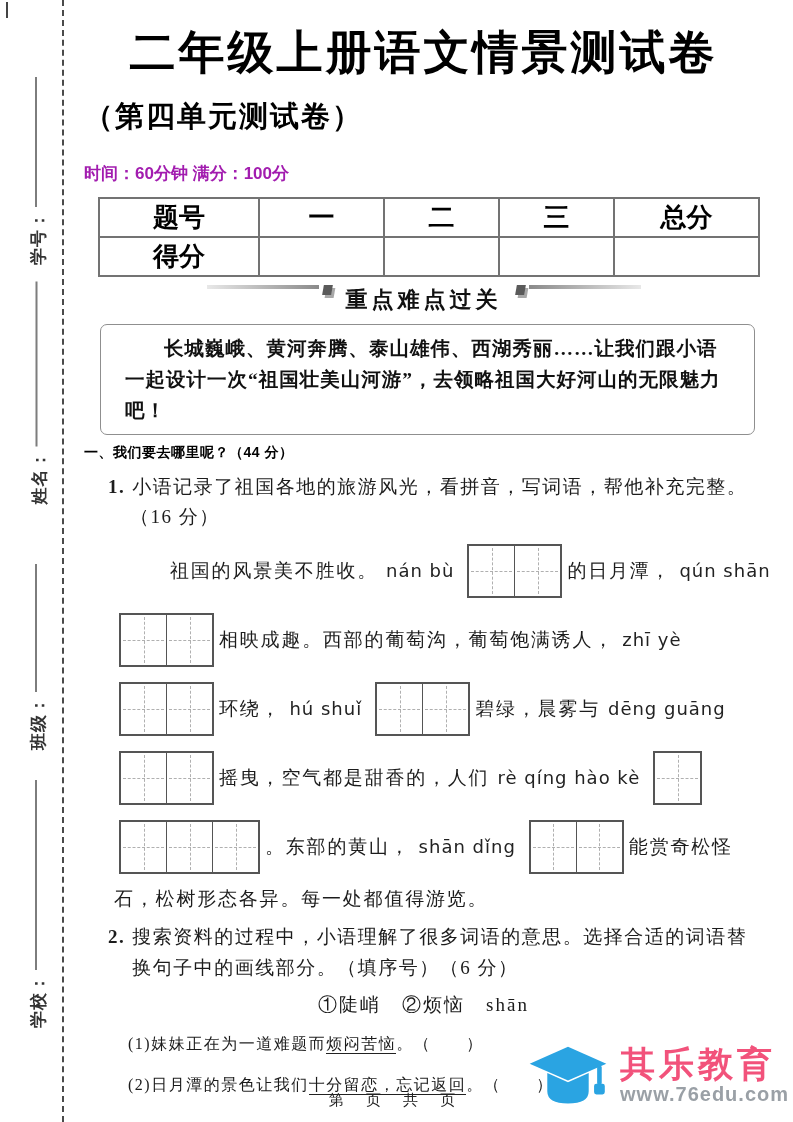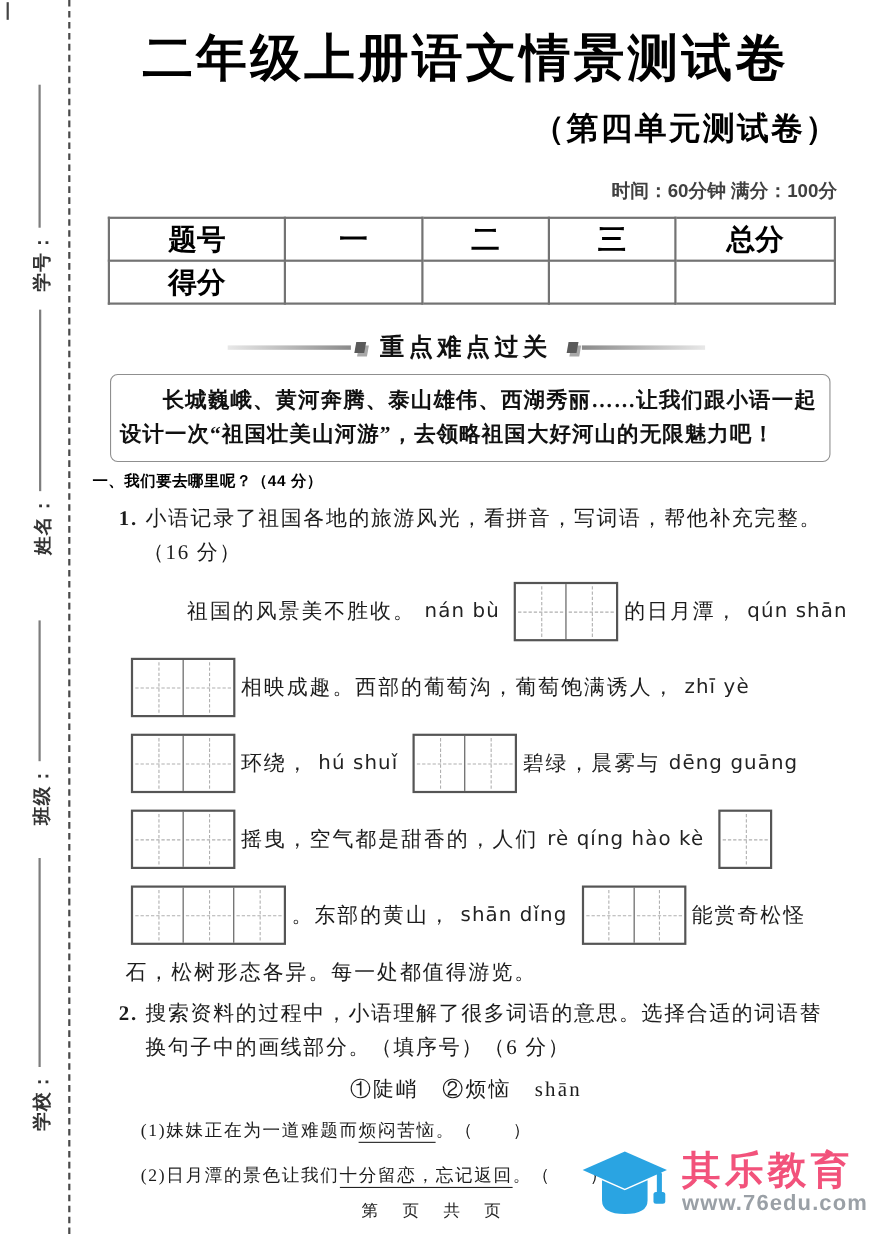--- a/index.html
+++ b/index.html
@@ -20,44 +20,44 @@
   .mlabel.m1{width:190px;left:-57px;top:155px;}
   .mlabel.m2{width:225px;left:-74px;top:377px;}
   .mlabel.m3{width:188px;left:-56px;top:641px;}
   .mlabel.m4{width:250px;left:-87px;top:888px;}
 
   
   .content{position:absolute;left:62px;top:0;width:731px;height:1122px;
     padding:26px 30px 0 22px;box-sizing:border-box;}
   .title{margin:0;text-align:center;font-family:"Liberation Sans","DejaVu Sans",sans-serif;
     font-weight:900;font-size:46px;line-height:1.15;letter-spacing:3px;color:#000;}
-  .subtitle{margin:18px 0 0 0;text-align:right;font-family:"Liberation Sans","DejaVu Sans",sans-serif;
+  .subtitle{margin:18px 0 0 0;text-align:left;font-family:"Liberation Sans","DejaVu Sans",sans-serif;
     font-weight:900;font-size:29px;letter-spacing:2px;color:#000;}
-  .exam-info{margin:25px 2px 0 0;text-align:right;font-size:17px;font-weight:bold;
-    font-family:"Liberation Sans","DejaVu Sans",sans-serif;color:#404040;}
+  .exam-info{margin:25px 2px 0 0;text-align:left;font-size:17px;font-weight:bold;
+    font-family:"Liberation Sans","DejaVu Sans",sans-serif;color:#a21caf;}
 
   
   .score-table{border-collapse:collapse;margin:12px 0 0 14px;table-layout:fixed;}
   .score-table td{border:2px solid #737373;height:35px;text-align:center;vertical-align:middle;
     font-family:"Liberation Sans","DejaVu Sans",sans-serif;font-weight:bold;font-size:26px;color:#000;}
   .c0{width:156px;} .c1{width:121px;} .c2{width:111px;} .c3{width:111px;} .c4{width:141px;}
 
   
-  .banner{margin-top:24px;display:flex;align-items:center;justify-content:center;}
+  .banner{margin-top:8px;display:flex;align-items:flex-start;justify-content:center;}
   .banner-text{font-family:"Liberation Sans","DejaVu Sans",sans-serif;font-weight:900;
     font-size:22px;letter-spacing:4px;color:#111;margin:0 10px;}
   .orn-line{width:112px;height:4px;}
   .orn-line.l{background:linear-gradient(90deg,#e8e8e8,#8a8a8a);}
   .orn-line.r{background:linear-gradient(270deg,#e8e8e8,#8a8a8a);}
   .orn-leaf{width:9px;height:10px;background:#5a5a5a;box-shadow:3px 3px 0 #a8a8a8;
     transform:skewX(-10deg);margin:0 4px;}
 
   
   .intro-box{margin:9px 8px 0 16px;border:1.5px solid #8f8f8f;border-radius:7px;
-    padding:8px 8px;font-size:19.5px;font-weight:bold;line-height:31px;
+    padding:8px 24px;font-size:19.5px;font-weight:bold;line-height:31px;
     text-indent:2em;letter-spacing:1px;color:#111;font-family:Liberation Serif, serif;}
 
   
   .section-heading{margin:9px 0 0 0;font-family:"Liberation Sans","DejaVu Sans",sans-serif;
     font-weight:900;font-size:14px;letter-spacing:0.5px;color:#000;}
   .q-row{display:flex;margin:9px 0 0 24px;font-size:19px;line-height:31px;letter-spacing:1.5px;}
   .q-num{font-weight:bold;margin-right:7px;flex:0 0 auto;}
   .q-text{flex:1;}
   .q-score{margin:2px 0 0 46px;font-size:19px;letter-spacing:1.5px;}
 

